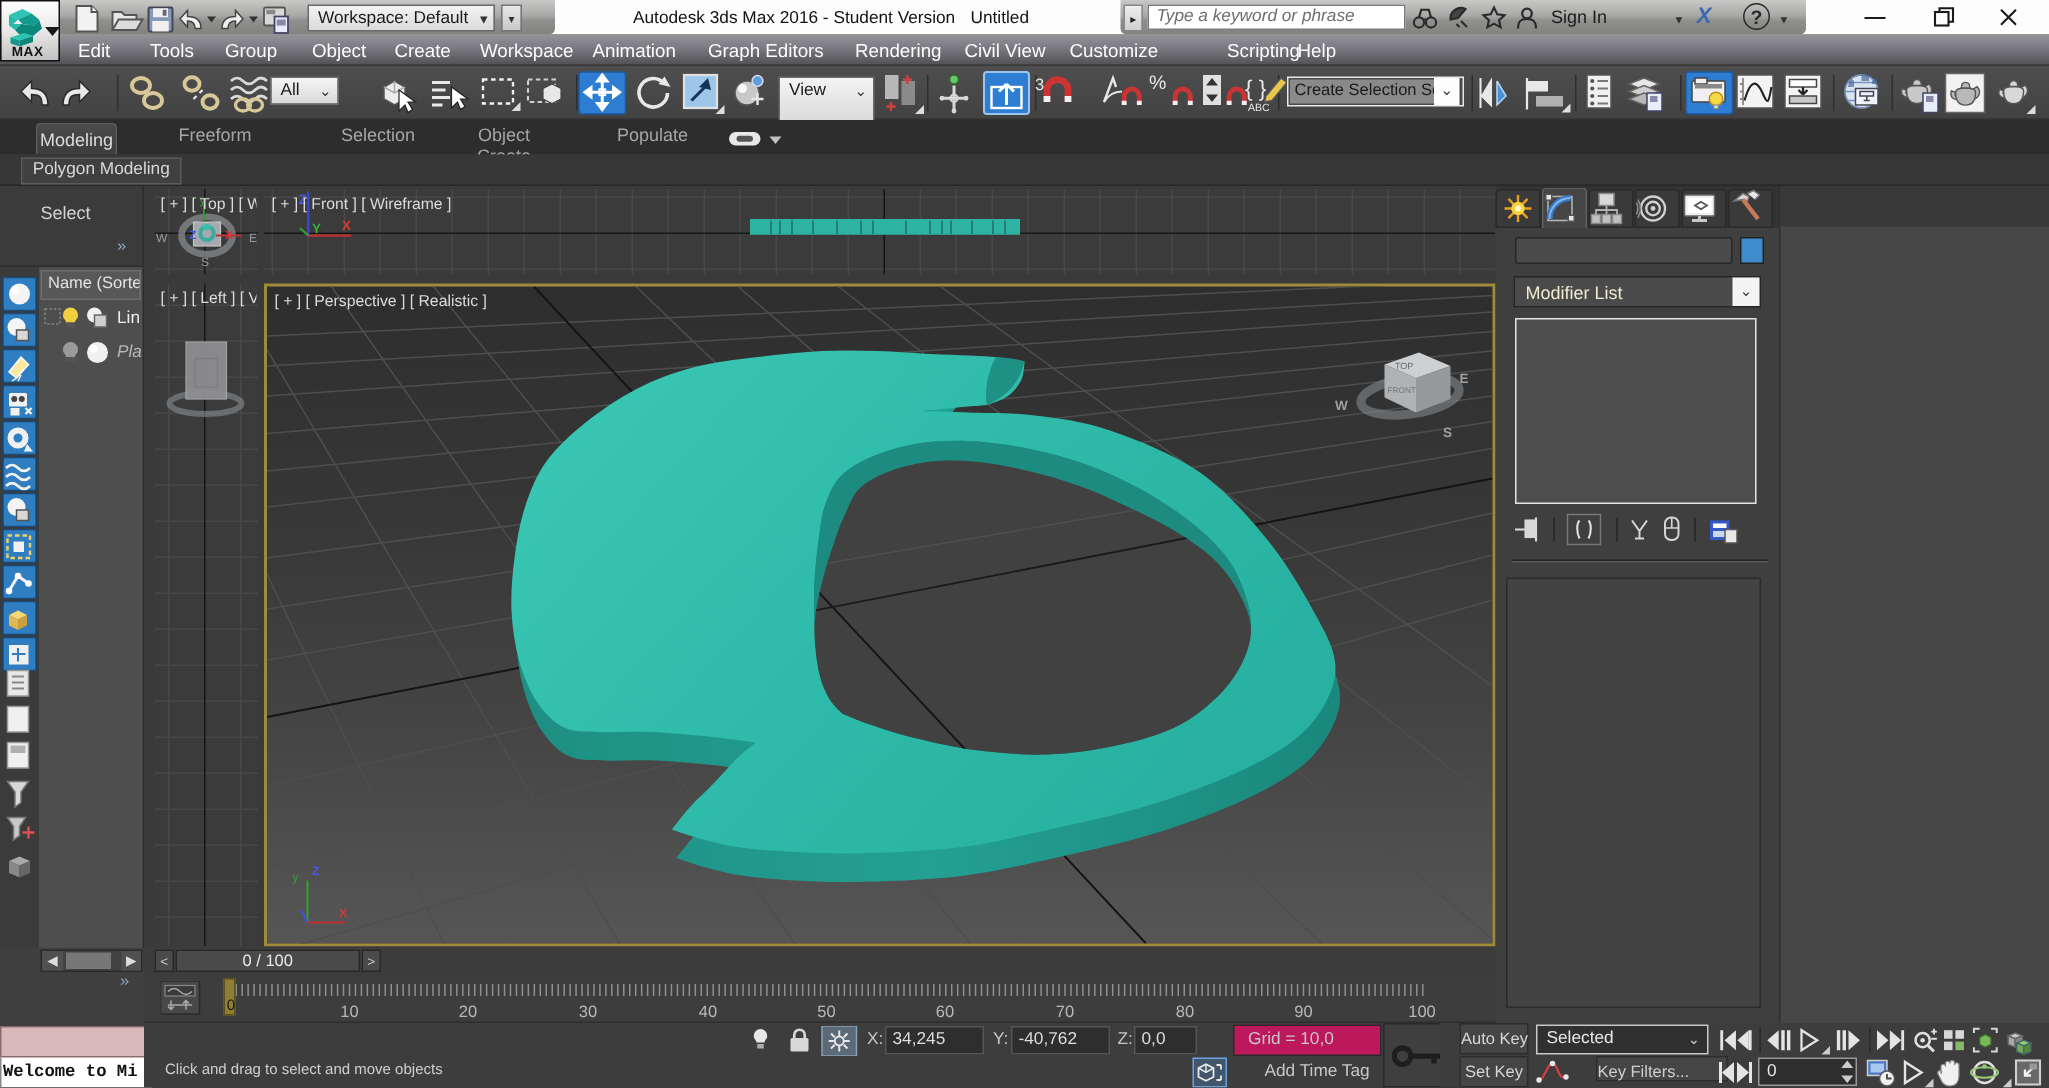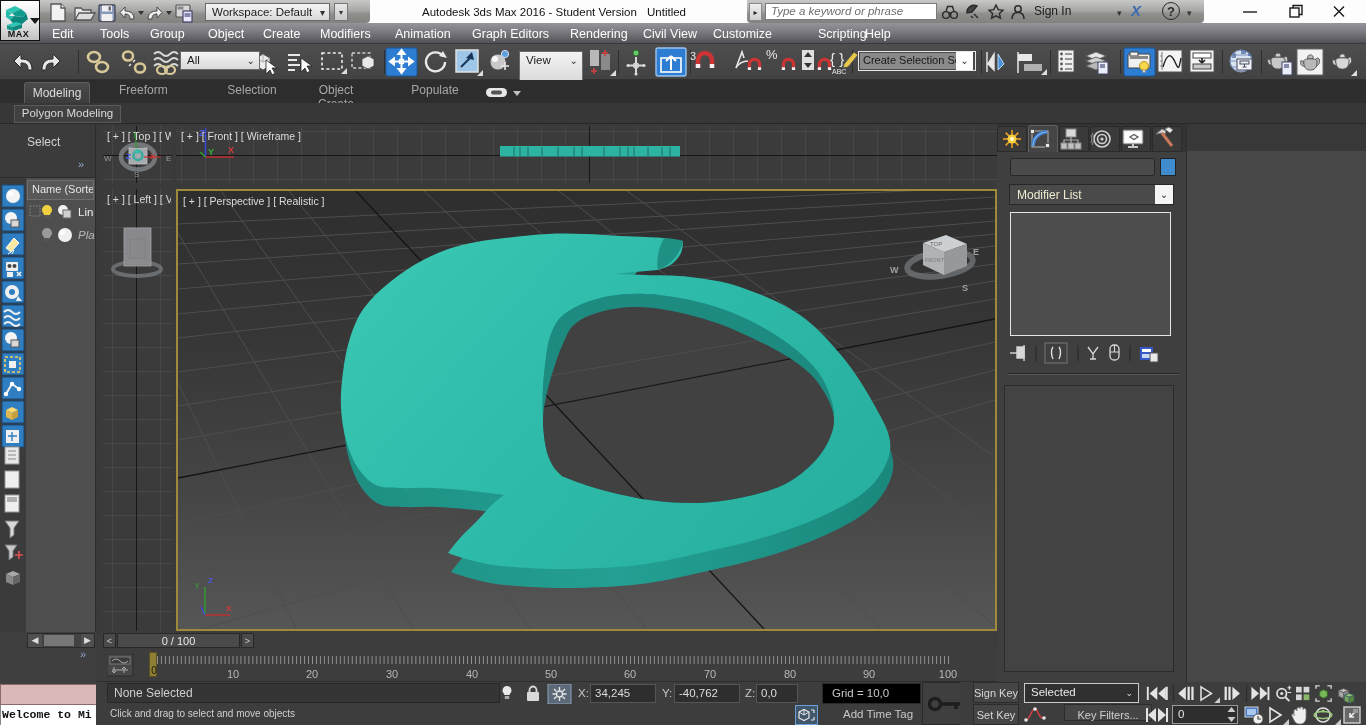--- a/index.html
+++ b/index.html
@@ -21,21 +21,21 @@
 .mi{position:absolute;top:27px;font-size:12.5px;color:#fdfdfd;}
 
 #toolbar{position:absolute;left:0;top:44px;width:1366px;height:36px;background:linear-gradient(180deg,#4e4e4e,#424242);border-bottom:1px solid #303030;}
 .tsep{position:absolute;top:6px;width:1px;height:24px;background:#2e2e2e;}
 .combo{position:absolute;background:linear-gradient(180deg,#f4f4f4,#dadada);border:1px solid #6a6a6a;font-size:11.5px;color:#1a1a1a;}
 .combo .cv{position:absolute;right:4px;top:3px;color:#333;font-size:10px;}
 
 #ribbontabs{position:absolute;left:0;top:80px;width:1366px;height:23px;background:#2d2d2d;}
 #ribbonpanelrow{position:absolute;left:0;top:103px;width:1366px;height:21px;background:#373737;border-bottom:1px solid #272727;}
 .rtab{position:absolute;top:3px;height:20px;font-size:12px;color:#a6a6a6;text-align:center;}
-#rtab-active{position:absolute;left:24px;top:82px;width:66px;height:21px;background:linear-gradient(180deg,#4b4b4b,#3c3c3c);border:1px solid #5e5e5e;border-bottom:none;border-radius:3px 3px 0 0;color:#dcdcdc;font-size:12px;text-align:center;padding-top:3px;}
+#rtab-active{position:absolute;left:24px;top:82px;width:54px;height:21px;background:linear-gradient(180deg,#4b4b4b,#3c3c3c);border:1px solid #5e5e5e;border-bottom:none;border-radius:3px 3px 0 0;color:#dcdcdc;font-size:12px;text-align:center;padding-top:3px;}
 #polybtn{position:absolute;left:14px;top:105px;width:107px;height:18px;background:#404040;border:1px solid #5a5a5a;color:#d8d8d8;font-size:11.5px;text-align:center;padding-top:1px;}
 </style></head><body>
 <div id="app">
 <div id="titlebar"></div>
 <div class="tband" id="qatband"></div>
 <div class="tband" id="icband"></div>
 <div id="titletext">Autodesk 3ds Max 2016 - Student Version</div>
 <div id="untitled">Untitled</div>
 <div id="appbtn">
 <svg width="30" height="30" viewBox="0 0 30 30">
@@ -112,21 +112,21 @@
         <path d="M63,8 L63,5.5 L72,5.5 L72,14.5 L69,14.5"></path>
         <path d="M104,6.5 L114,16.5 M114,6.5 L104,16.5"></path>
       </g>
     </svg>
 <div id="menubar"></div>
 <div class="mi" style="left:52px;">Edit</div>
 <div class="mi" style="left:100px;">Tools</div>
 <div class="mi" style="left:150px;">Group</div>
 <div class="mi" style="left:208px;">Object</div>
 <div class="mi" style="left:263px;">Create</div>
-<div class="mi" style="left:320px;">Modifiers</div>
+<div class="mi" style="left:320px;">Workspace</div>
 <div class="mi" style="left:395px;">Animation</div>
 <div class="mi" style="left:472px;">Graph Editors</div>
 <div class="mi" style="left:570px;">Rendering</div>
 <div class="mi" style="left:643px;">Civil View</div>
 <div class="mi" style="left:713px;">Customize</div>
 <div class="mi" style="left:818px;">Scripting</div>
 <div class="mi" style="left:865px;">Help</div>
 <div id="toolbar"></div>
 <div class="tsep" style="left:78px;top:50px;"></div>
 <div class="tsep" style="left:384px;top:50px;"></div>
@@ -329,21 +329,21 @@
         <path d="M9,6 C9,3 10,2 12,2 C14,2 15,3 15,6 Z" fill="#b8b8b8" stroke="#555"></path>
       </g>
 <g transform="translate(1331,8) scale(0.95)">
         <path d="M6,14 C2,14 1,11 2,8 L5,9 C4,11 5,12 6,12 Z" fill="#d8d8d8" stroke="#555"></path>
         <path d="M18,14 C22,12 23,8 20,5 L17,7 C19,9 19,11 17,12 Z" fill="#d8d8d8" stroke="#555"></path>
         <path d="M5,9 C5,16 8,18 12,18 C16,18 19,16 19,9 C19,7 17,6 12,6 C7,6 5,7 5,9 Z" fill="#d8d8d8" stroke="#555"></path>
         <path d="M9,6 C9,3 10,2 12,2 C14,2 15,3 15,6 Z" fill="#d8d8d8" stroke="#555"></path>
       </g>
       <polygon points="1351,32 1357,32 1357,26" fill="#ddd"></polygon>
 </svg>
-<div class="combo" style="left:180px;top:51px;width:80px;height:19px;padding:2px 0 0 6px;">All<span class="cv">⌄</span></div>
+<div class="combo" style="left:180px;top:51px;width:46px;height:19px;padding:2px 0 0 6px;">All<span class="cv">⌄</span></div>
 <div class="combo" style="left:519px;top:51px;width:64px;height:31px;padding:2px 0 0 6px;">View<span class="cv">⌄</span></div>
 <div class="abs" style="left:858px;top:51px;width:118px;height:20px;background:#4a4a4a;border:1px solid #e8e8e8;">
       <div style="position:absolute;left:1px;top:1px;width:96px;height:16px;background:#8a8a8a;color:#1a1a1a;font-size:11px;padding:1px 0 0 3px;white-space:nowrap;overflow:hidden;">Create Selection Se</div>
       <div style="position:absolute;right:2px;top:0;bottom:0;width:17px;background:#fdfdfd;color:#333;font-size:10px;text-align:center;line-height:17px;">⌄</div>
     </div>
 <div id="ribbontabs"></div>
 <div id="rtab-active">Modeling</div>
 <div class="rtab" style="left:119px;top:83px;width:48px;">Freeform</div>
 <div class="rtab" style="left:226px;top:83px;width:52px;">Selection</div>
 <div class="rtab" style="left:303px;top:83px;width:66px;">Object Create</div>
@@ -585,41 +585,40 @@
       <text x="455" y="24" font-size="11" fill="#b8b8b8" text-anchor="middle">50</text>
       <text x="534" y="24" font-size="11" fill="#b8b8b8" text-anchor="middle">60</text>
       <text x="614" y="24" font-size="11" fill="#b8b8b8" text-anchor="middle">70</text>
       <text x="694" y="24" font-size="11" fill="#b8b8b8" text-anchor="middle">80</text>
       <text x="773" y="24" font-size="11" fill="#b8b8b8" text-anchor="middle">90</text>
       <text x="852" y="24" font-size="11" fill="#b8b8b8" text-anchor="middle">100</text>
     </svg>
 <div class="abs" style="left:149px;top:652px;width:8px;height:25px;background:#8f7f35;border:1px solid #5a5020;"></div>
 <div class="abs" style="left:150px;top:665px;width:8px;font-size:10px;color:#1a1a1a;text-align:center;">0</div>
 <div class="abs" style="left:96px;top:682px;width:901px;height:43px;background:#3d3d3d;"></div>
-<div class="abs" style="left:107px;top:683px;width:393px;height:20px;background:#353535;border:1px solid #282828;color:#cfcfcf;font-size:12px;padding:2px 0 0 6px;">None Selected</div>
 <svg class="abs" style="left:500px;top:684px" width="75" height="20" viewBox="0 0 75 20">
 <path d="M7,2 a4.5,4.5 0 0,1 4.5,4.5 c0,2.6 -1.8,2.6 -1.8,4.5 h-5.4 c0,-1.9 -1.8,-1.9 -1.8,-4.5 A4.5,4.5 0 0,1 7,2 z" fill="#e8e8e8"></path>
       <rect x="4.8" y="12" width="4.4" height="3" fill="#aaa"></rect>
 <g transform="translate(27,2)">
         <rect x="0" y="6" width="12" height="9" rx="1" fill="#d8d8d8"></rect>
         <path d="M2.5,6 V4 a3.5,3.5 0 0,1 7,0 V6" fill="none" stroke="#d8d8d8" stroke-width="1.8"></path>
       </g>
 <rect x="48" y="0" width="23" height="20" fill="#5c6a78" stroke="#8aa0b8"></rect>
       <g transform="translate(51,3)" stroke="#e8e8e8" stroke-width="1.3" fill="none">
         <circle cx="8.5" cy="7" r="3"></circle>
         <path d="M8.5,0 V4 M8.5,10 V14 M1.5,7 H5.5 M11.5,7 H15.5 M3,2 l2.5,2.5 M14,2 l-2.5,2.5 M3,12 l2.5,-2.5 M14,12 l-2.5,-2.5"></path>
       </g>
 </svg>
 <div class="abs" style="left:578px;top:687px;font-size:11.5px;color:#c8c8c8;">X:</div>
 <div class="abs" style="left:590px;top:684px;width:66px;height:19px;background:#2e2e2e;border:1px solid #555;color:#dcdcdc;font-size:11.5px;padding:2px 0 0 4px;">34,245</div>
 <div class="abs" style="left:662px;top:687px;font-size:11.5px;color:#c8c8c8;">Y:</div>
 <div class="abs" style="left:674px;top:684px;width:66px;height:19px;background:#2e2e2e;border:1px solid #555;color:#dcdcdc;font-size:11.5px;padding:2px 0 0 4px;">-40,762</div>
 <div class="abs" style="left:745px;top:687px;font-size:11.5px;color:#c8c8c8;">Z:</div>
 <div class="abs" style="left:756px;top:684px;width:42px;height:19px;background:#2e2e2e;border:1px solid #555;color:#dcdcdc;font-size:11.5px;padding:2px 0 0 4px;">0,0</div>
-<div class="abs" style="left:822px;top:683px;width:99px;height:21px;background:#000000;border:1px solid #2a2a2a;color:#c8c8c8;font-size:11.5px;padding:3px 0 0 9px;">Grid = 10,0</div>
+<div class="abs" style="left:822px;top:683px;width:99px;height:21px;background:#be185d;border:1px solid #2a2a2a;color:#c8c8c8;font-size:11.5px;padding:3px 0 0 9px;">Grid = 10,0</div>
 <div class="abs" style="left:922px;top:682px;width:51px;height:43px;background:#3f3f3f;border:1px solid #2a2a2a;"></div>
 <svg class="abs" style="left:928px;top:694px" width="40" height="20" viewBox="0 0 40 20">
       <circle cx="7" cy="10" r="5.5" fill="none" stroke="#1e1e1e" stroke-width="3.5"></circle>
       <path d="M12,10 H36 M28,10 V15 M34,10 V16" stroke="#1e1e1e" stroke-width="3.5"></path>
     </svg>
 <div class="abs" style="left:110px;top:708px;font-size:10px;color:#cfcfcf;">Click and drag to select and move objects</div>
 <div class="abs" style="left:795px;top:705px;width:23px;height:20px;background:#41566b;border:1px solid #6ca0d8;"></div>
 <svg class="abs" style="left:798px;top:708px" width="17" height="14" viewBox="0 0 17 14">
       <path d="M1,4 L6,1.5 L11,4 L11,10 L6,12.5 L1,10 Z" fill="none" stroke="#e8e8e8" stroke-width="1.2"></path>
       <path d="M6,1.5 V7 M1,4 L6,7 L11,4" stroke="#e8e8e8" stroke-width="1" fill="none"></path>
@@ -707,24 +706,24 @@
 <g transform="translate(132,3)">
         <rect x="0" y="2" width="13" height="13" fill="#3858c8"></rect>
         <rect x="2" y="4" width="9" height="3" fill="#fff"></rect>
         <rect x="2" y="9" width="9" height="4" fill="#c8d8f0"></rect>
         <rect x="10" y="8" width="8" height="9" fill="#e8e8e8" stroke="#555"></rect>
       </g>
 </svg>
 <div class="abs" style="left:1008px;top:373px;width:171px;height:2px;border-top:1px solid #252525;border-bottom:1px solid #575757;"></div>
 <div class="abs" style="left:1004px;top:385px;width:170px;height:287px;background:#434343;border:1px solid #2b2b2b;"></div>
 <div class="abs" style="left:960px;top:682px;width:406px;height:43px;background:#3d3d3d;"></div>
-<div class="abs" style="left:973px;top:682px;width:46px;height:21px;background:#454545;border:1px solid #2c2c2c;color:#d6d6d6;font-size:11px;text-align:center;padding-top:4px;white-space:nowrap;">Sign Key</div>
+<div class="abs" style="left:973px;top:682px;width:46px;height:21px;background:#454545;border:1px solid #2c2c2c;color:#d6d6d6;font-size:11px;text-align:center;padding-top:4px;white-space:nowrap;">Auto Key</div>
 <div class="abs" style="left:973px;top:704px;width:46px;height:21px;background:#454545;border:1px solid #2c2c2c;color:#d6d6d6;font-size:11px;text-align:center;padding-top:4px;white-space:nowrap;">Set Key</div>
 <div class="abs" style="left:1024px;top:683px;width:115px;height:20px;background:#303030;border:1px solid #c9c9c9;color:#e8e8e8;font-size:11.5px;padding:2px 0 0 6px;">Selected<span style="position:absolute;right:5px;top:4px;font-size:9px;color:#ddd;">⌄</span></div>
-<div class="abs" style="left:1064px;top:704px;width:88px;height:17px;background:#454545;border:1px solid #2c2c2c;color:#cfcfcf;font-size:11px;text-align:center;padding-top:4px;white-space:nowrap;">Key Filters...</div>
+<div class="abs" style="left:1064px;top:704px;width:88px;height:17px;background:#454545;border:1px solid #2c2c2c;color:#cfcfcf;font-size:11px;text-align:left;padding-top:4px;white-space:nowrap;">Key Filters...</div>
 <svg class="abs" style="left:1024px;top:705px" width="24" height="20" viewBox="0 0 24 20">
       <path d="M2,15 C6,15 7,4 11,4 C15,4 14,15 20,13" stroke="#d04040" stroke-width="1.6" fill="none"></path>
       <circle cx="2" cy="15" r="1.8" fill="#e8e8e8"></circle>
       <circle cx="11" cy="4" r="1.8" fill="#e8e8e8"></circle>
       <circle cx="20" cy="13" r="1.8" fill="#e8e8e8"></circle>
     </svg>
 <svg class="abs" style="left:1144px;top:683px" width="223" height="22" viewBox="0 0 223 22">
       <g transform="scale(0.95)">
         <g transform="translate(3,4)">
           <path d="M1,0 V14 M21,0 V14" stroke="#e4e4e4" stroke-width="2"></path>

